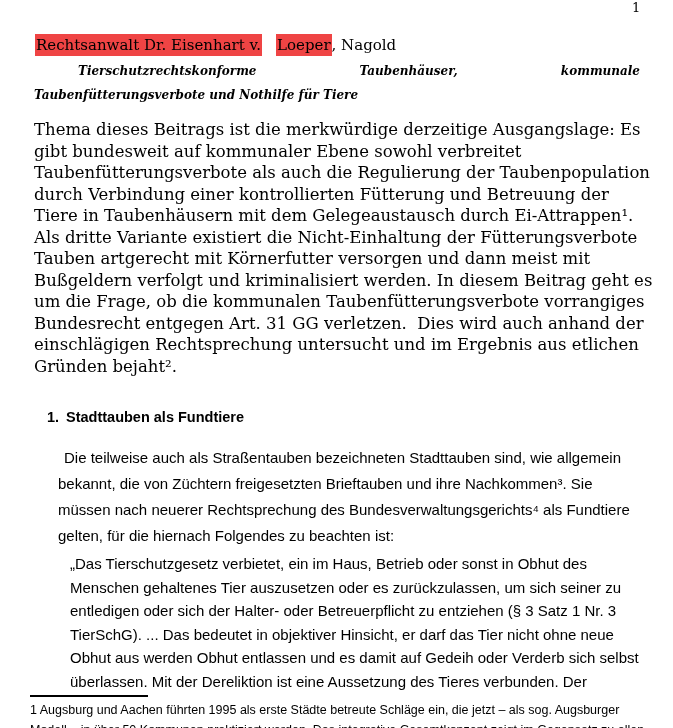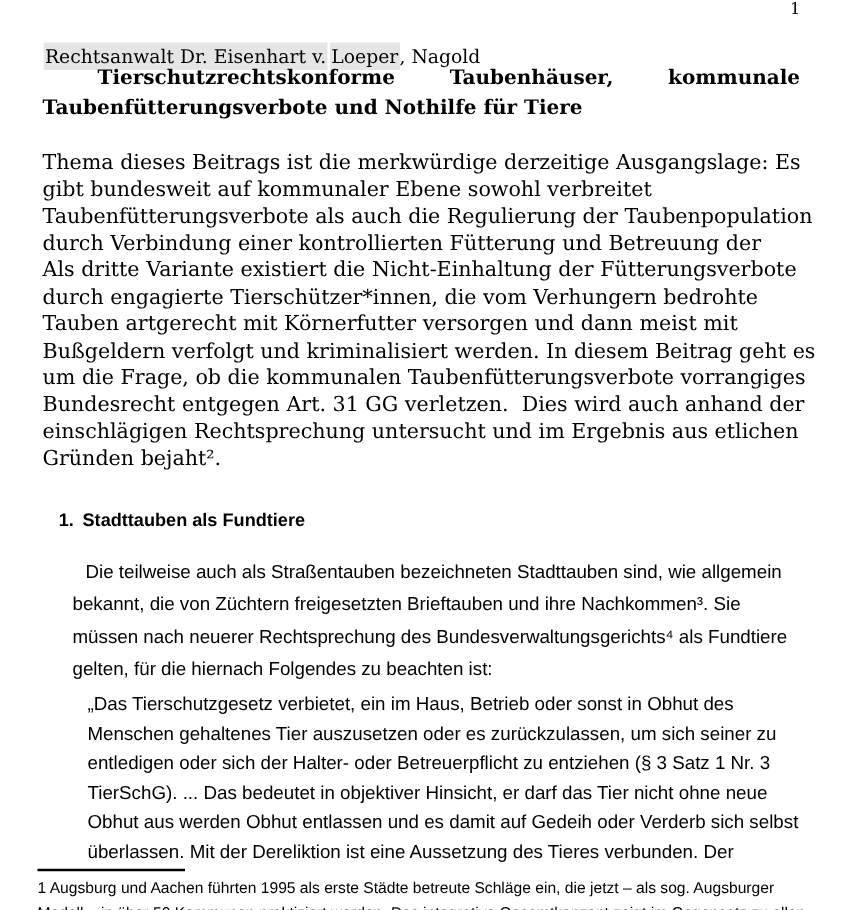--- a/index.html
+++ b/index.html
@@ -15,46 +15,46 @@
     position:absolute; top:0px; left:632px;
     font-family:"DejaVu Serif",serif;
     font-size:13px;
   }
   .author {
     position:absolute; top:36px; left:35px;
     font-family:"DejaVu Serif",serif;
     font-size:15px;
     white-space:nowrap;
   }
-  .hl { background:#e5e5e5; padding:2px 1px; }
-  .hl2 { margin-left:2px; }
+  .hl { background:#ef4444; padding:2px 1px; }
+  .hl2 { margin-left:14px; }
   .title {
-    position:absolute; top:50px; left:34px; width:606px; margin:0;
+    position:absolute; top:60px; left:34px; width:606px; margin:0;
     font-family:"DejaVu Serif",serif;
-    font-weight:bold; font-size:16px; line-height:23.5px;
+    font-weight:bold; font-size:12px; line-height:23.5px;font-style:italic;
   }
   .title .t1 { text-align:justify; text-align-last:justify; padding-left:44px; }
   .intro {
     position:absolute; top:119px; left:34px;
     font-family:"DejaVu Serif",serif;
     font-size:16.5px; line-height:21.5px;
     white-space:nowrap;
   }
   .heading {
     position:absolute; top:409px; left:47px;
     font-weight:bold; font-size:14.5px;
     white-space:nowrap;
   }
   .heading .hnum { display:inline-block; width:19px; }
   .para1 {
     position:absolute; top:445px; left:58px;
     font-size:15px; line-height:26px;
     white-space:nowrap;
   }
-  .para1 .indent { padding-left:6px;text-align:center; }
+  .para1 .indent { padding-left:6px; }
   .it { }
   .quote {
     position:absolute; top:552px; left:70px;
     font-size:15px; line-height:23.5px;
     white-space:nowrap;
   }
   .fnrule {
     position:absolute; top:695px; left:30px;
     width:118px; height:2px; background:#000;
   }
@@ -76,22 +76,22 @@
   <h1 class="title">
     <div class="t1">Tierschutzrechtskonforme Taubenhäuser, kommunale</div>
     <div class="t2">Taubenfütterungsverbote und Nothilfe für Tiere</div>
   </h1>
 
   <div class="intro">
     <div>Thema dieses Beitrags ist die merkwürdige derzeitige Ausgangslage: Es</div>
     <div>gibt bundesweit auf kommunaler Ebene sowohl verbreitet</div>
     <div>Taubenfütterungsverbote als auch die Regulierung der Taubenpopulation</div>
     <div>durch Verbindung einer kontrollierten Fütterung und Betreuung der</div>
+    <div>Tiere in Taubenhäusern mit dem Gelegeaustausch durch Ei-Attrappen¹.</div>
     <div>Als dritte Variante existiert die Nicht-Einhaltung der Fütterungsverbote</div>
-    <div>durch engagierte Tierschützer*innen, die vom Verhungern bedrohte</div>
     <div>Tauben artgerecht mit Körnerfutter versorgen und dann meist mit</div>
     <div>Bußgeldern verfolgt und kriminalisiert werden. In diesem Beitrag geht es</div>
     <div>um die Frage, ob die kommunalen Taubenfütterungsverbote vorrangiges</div>
     <div>Bundesrecht entgegen Art. 31 GG verletzen.&nbsp; Dies wird auch anhand der</div>
     <div>einschlägigen Rechtsprechung untersucht und im Ergebnis aus etlichen</div>
     <div>Gründen bejaht².</div>
   </div>
 
   <div class="heading"><span class="hnum">1.</span><span>Stadttauben als Fundtiere</span></div>
 

